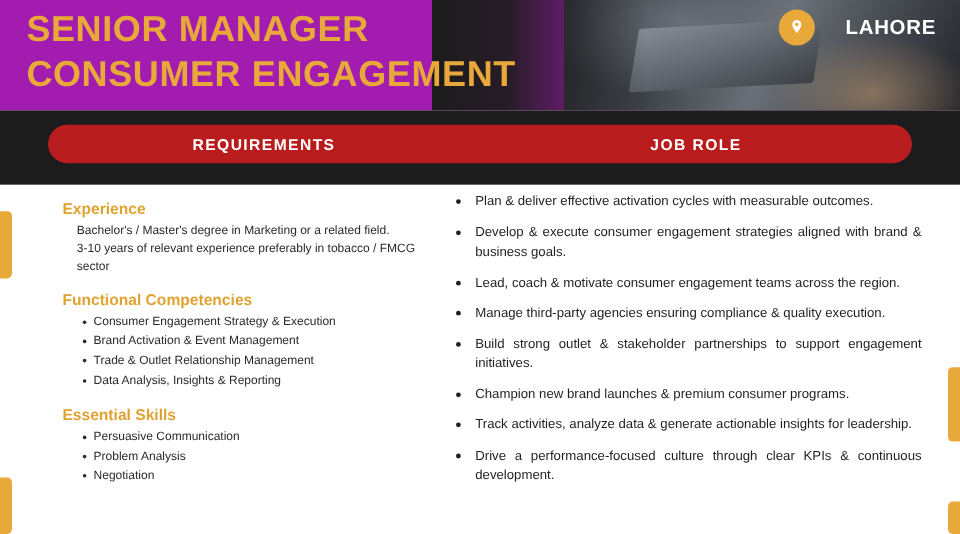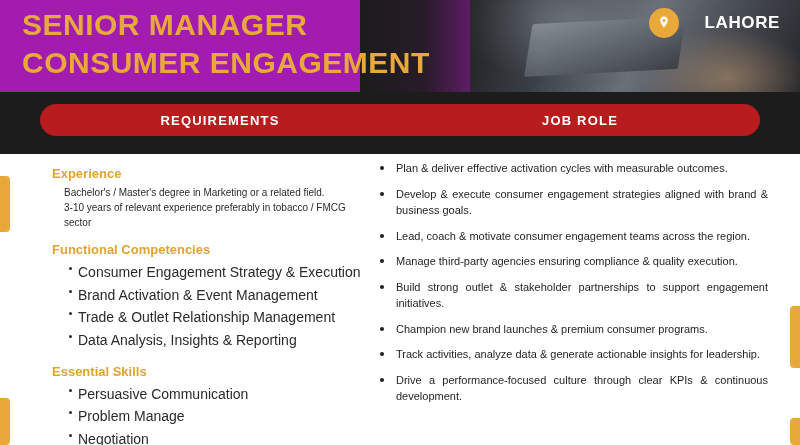--- a/index.html
+++ b/index.html
@@ -148,21 +148,21 @@
     margin: 0 0 0 24px;
   }
   ul.sec-list {
     margin: 2px 0 0 38px;
     padding: 0;
     list-style: none;
   }
   ul.sec-list li {
     position: relative;
     color: #2a2a2a;
-    font-size: 14px;
+    font-size: 10px;
     line-height: 1.62;
   }
   ul.sec-list li:before {
     content: "";
     position: absolute;
     left: -9px; top: 6px;
     width: 3px; height: 3px;
     border-radius: 50%;
     background: #2a2a2a;
   }
@@ -245,21 +245,21 @@
       <ul class="sec-list">
         <li>Consumer Engagement Strategy &amp; Execution</li>
         <li>Brand Activation &amp; Event Management</li>
         <li>Trade &amp; Outlet Relationship Management</li>
         <li>Data Analysis, Insights &amp; Reporting</li>
       </ul>
 
       <div class="sec-title sp">Essential Skills</div>
       <ul class="sec-list">
         <li>Persuasive Communication</li>
-        <li>Problem Manage</li>
+        <li>Problem Analysis</li>
         <li>Negotiation</li>
 
       </ul>
     </div>
 
     <div class="right-col">
       <ul class="role-list">
         <li>Plan &amp; deliver effective activation cycles with measurable outcomes.</li>
         <li>Develop &amp; execute consumer engagement strategies aligned with brand &amp; business goals.</li>
         <li>Lead, coach &amp; motivate consumer engagement teams across the region.</li>

